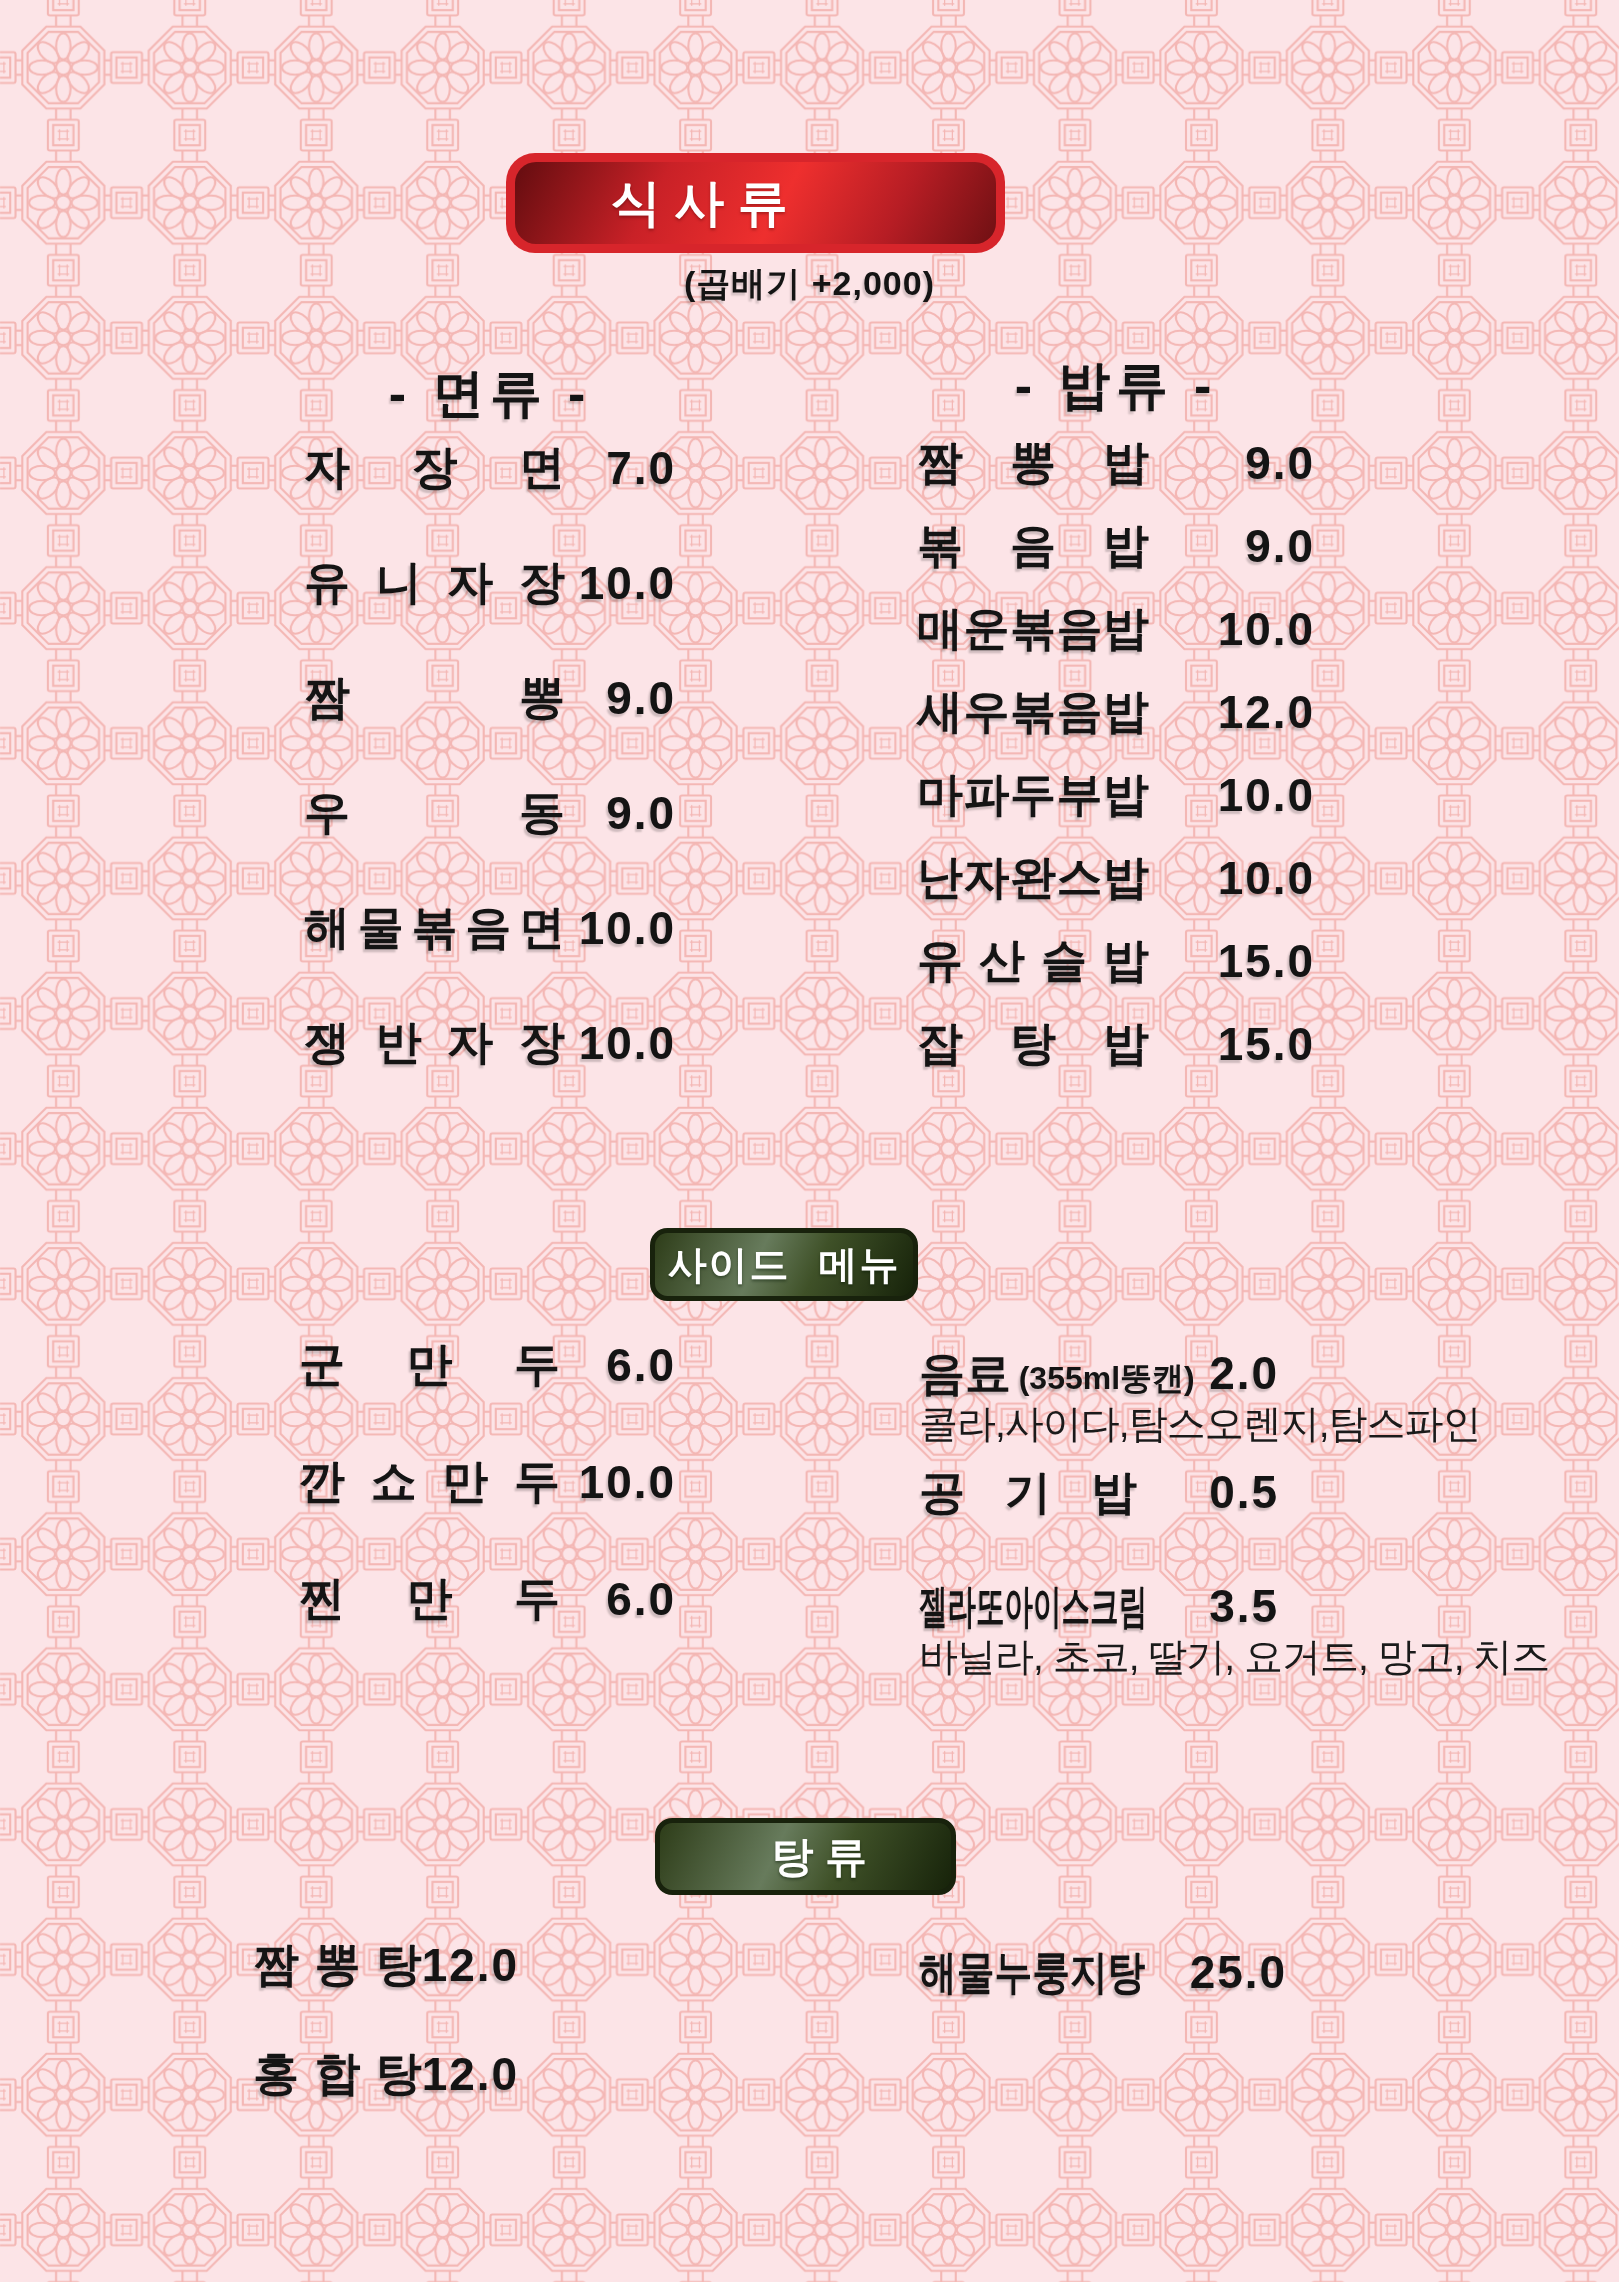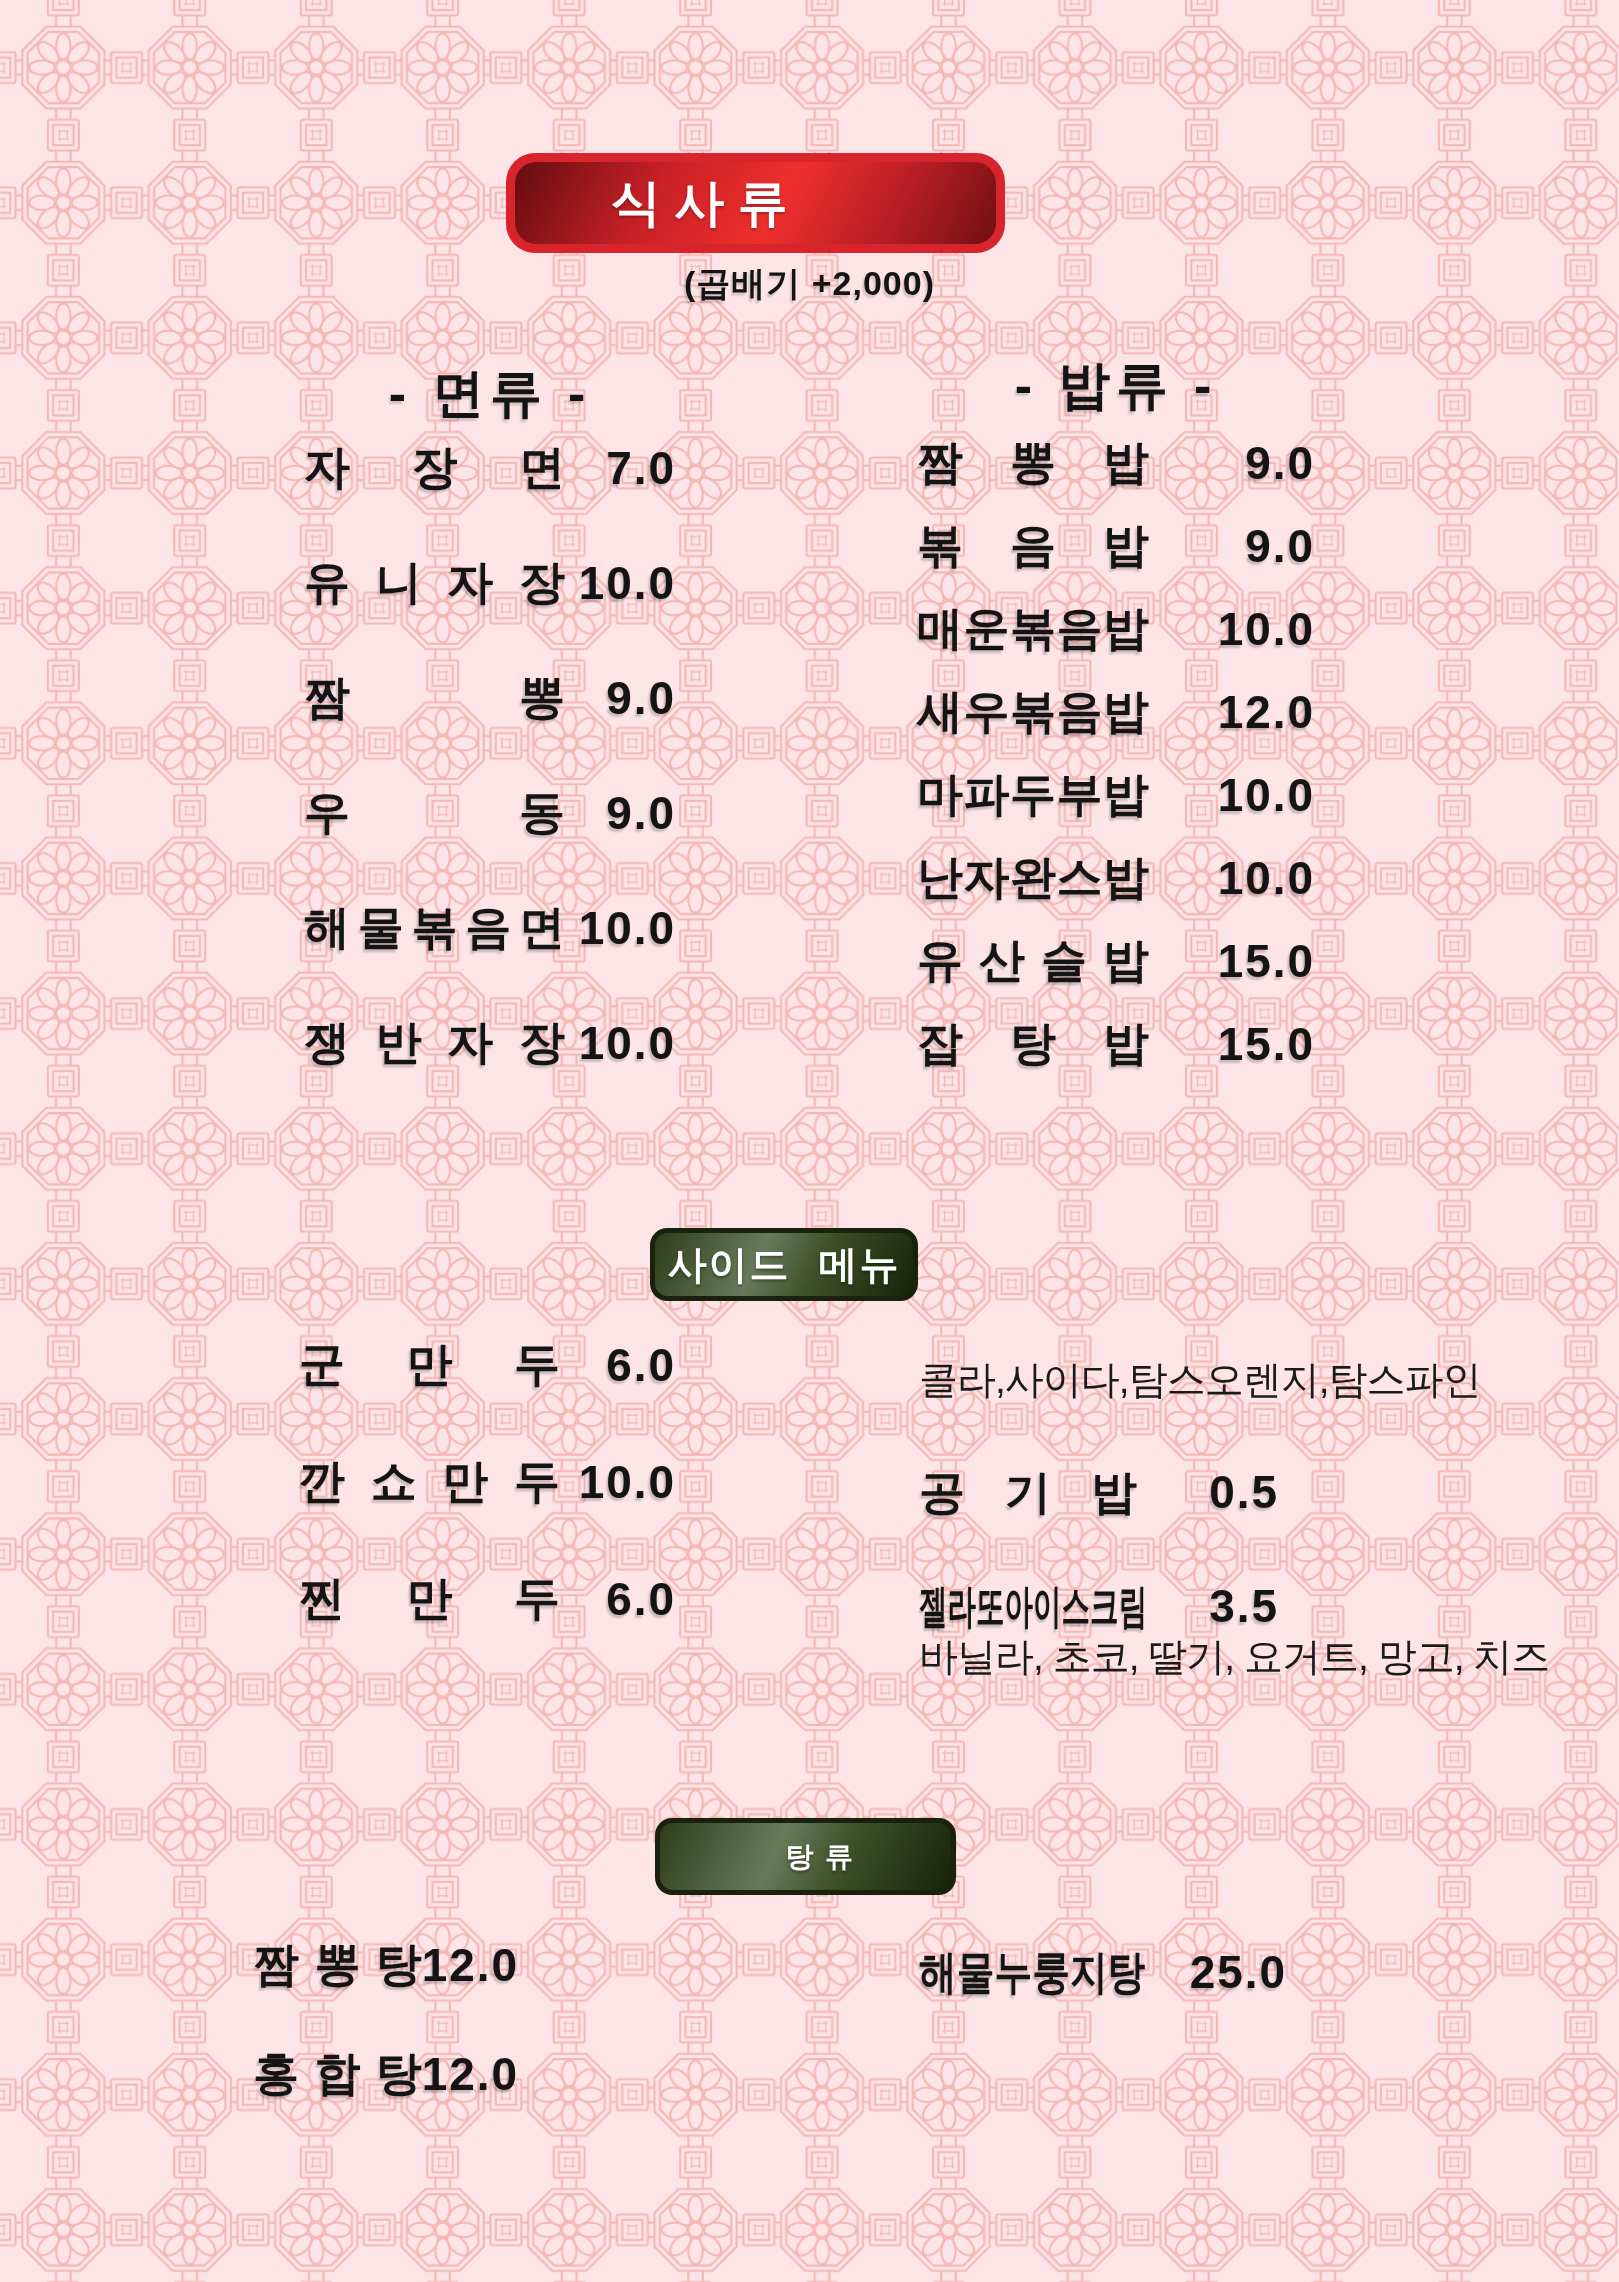--- a/index.html
+++ b/index.html
@@ -32,21 +32,21 @@
     border:5.8px solid #18220c;border-radius:17.4px;box-sizing:border-box;
     background:linear-gradient(115deg,#2e3d19 0%,#677b5c 40%,#3f5128 62%,#17230a 100%);
     display:flex;align-items:center;justify-content:center;
   }
   .badge-green span{
     color:#fff;font-weight:bold;text-shadow:0 1.9px 2.9px rgba(0,20,0,.4);white-space:nowrap;
   }
   .badge-side{left:650px;top:1228px;width:268px;height:73px;}
   .badge-side span{font-size:39px;letter-spacing:1.9px;word-spacing:15.4px;}
   .badge-soup{left:655px;top:1818px;width:301px;height:77px;padding-left:39px;}
-  .badge-soup span{font-size:28px;letter-spacing:11.6px;text-align:center;}
+  .badge-soup span{font-size:42px;letter-spacing:11.6px;text-align:center;}
 
   .subtitle{
     left:0;top:261px;width:1619px;text-align:center;
     font-size:34px;font-weight:bold;letter-spacing:1px;
     text-shadow:-1.9px 2.9px 1.9px rgba(0,0,0,.15);
   }
 
   .col-title{
     font-weight:bold;font-size:52px;text-align:center;letter-spacing:5.8px;
     text-shadow:-1.9px 2.9px 1.9px rgba(0,0,0,.15);white-space:nowrap;
@@ -326,20 +326,25 @@
       <span class="iname">
         <span>찐</span>
         <span>만</span>
         <span>두</span>
       </span>
       <span class="iprice">6.0</span>
     </div>
   </div>
 
 <div class="abs sideright blk-drink">
+  <div class="srow">
+    <span>음료</span>
+    <span class="note">(355ml뚱캔)</span>
+    <span class="iprice">2.0</span>
+  </div>
   <div class="desc">콜라,사이다,탐스오렌지,탐스파인</div>
 </div>
 
 <div class="abs sideright blk-ricebowl">
   <div class="srow">
     <span class="spread226">
         <span>공</span>
         <span>기</span>
         <span>밥</span>
       </span>

